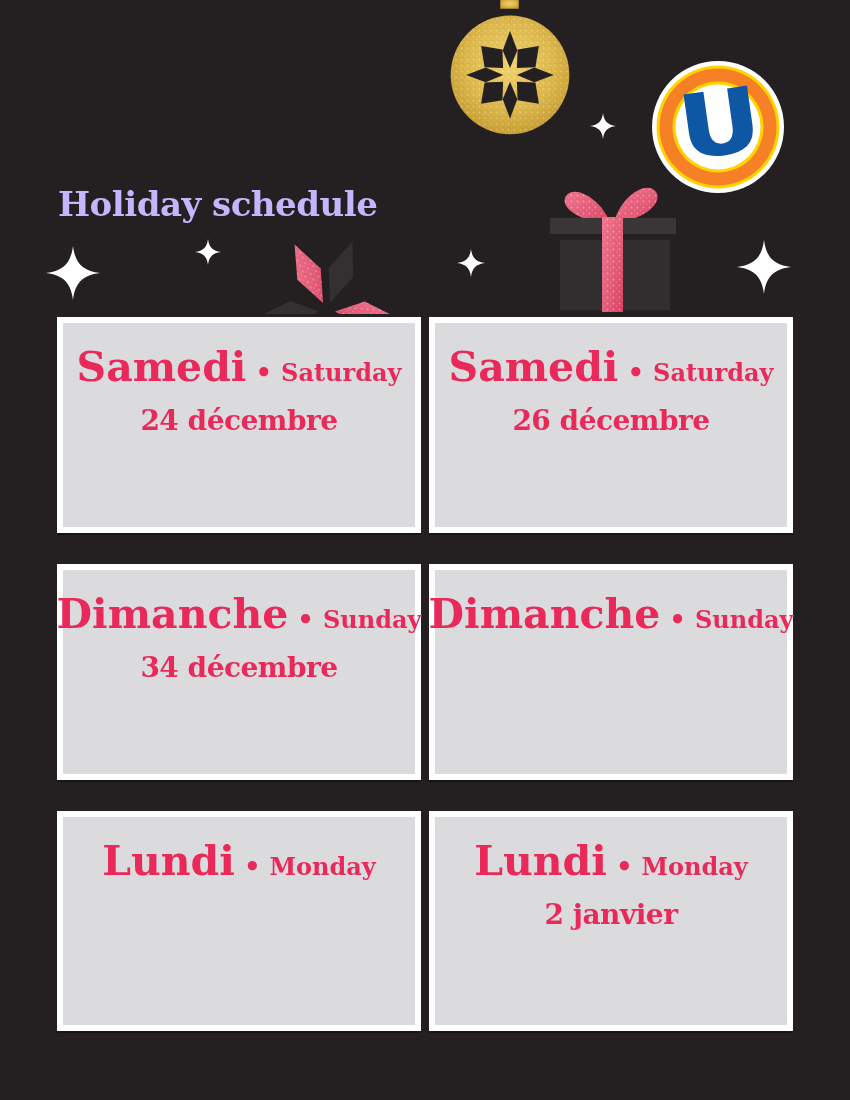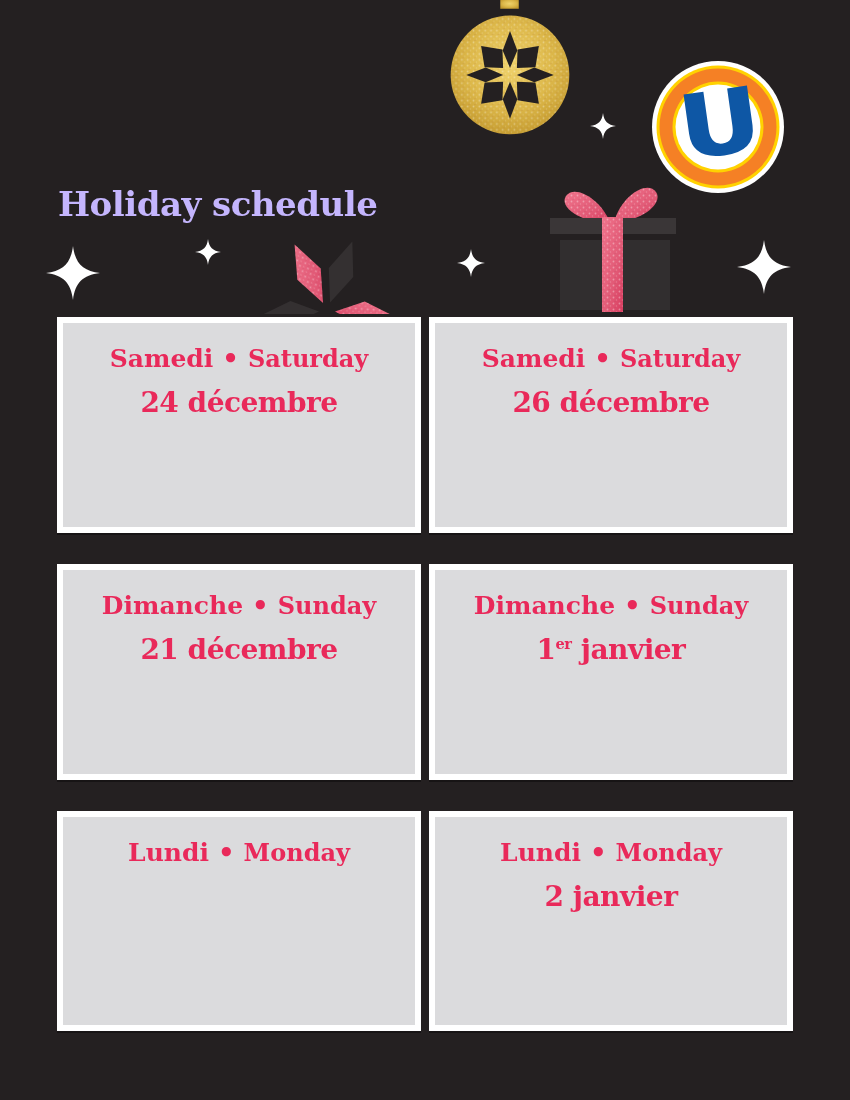--- a/index.html
+++ b/index.html
@@ -62,21 +62,21 @@
     padding-top: 20px;
     color: #E9295A;
   }
   .day-line {
     display: flex;
     align-items: baseline;
     gap: 9px;
     font-weight: 700;
     white-space: nowrap;
   }
-  .day-fr  { font-size: 25px; }
+  .day-fr  { font-size: 41px; }
   .bullet  { font-size: 26px; }
   .day-en  { font-size: 24px; }
   .date-line {
     margin-top: 13px;
     font-weight: 700;
     font-size: 28px;
     letter-spacing: -0.5px;
     white-space: nowrap;
   }
   .date-line sup {
@@ -200,30 +200,29 @@
       </div>
       <div class="date-line"><span>26 décembre</span><sup></sup><span></span></div>
     </div>
 
     <div class="card">
       <div class="day-line">
         <span class="day-fr">Dimanche</span>
         <span class="bullet">•</span>
         <span class="day-en">Sunday</span>
       </div>
-      <div class="date-line"><span>21 décembre</span><sup></sup><span></span></div>
+      <div class="date-line"><span>34 décembre</span><sup></sup><span></span></div>
     </div>
 
     <div class="card">
       <div class="day-line">
         <span class="day-fr">Dimanche</span>
         <span class="bullet">•</span>
         <span class="day-en">Sunday</span>
       </div>
-      <div class="date-line"><span>1</span><sup>er</sup><span> janvier</span></div>
     </div>
 
     <div class="card">
       <div class="day-line">
         <span class="day-fr">Lundi</span>
         <span class="bullet">•</span>
         <span class="day-en">Monday</span>
       </div>
     </div>
 

